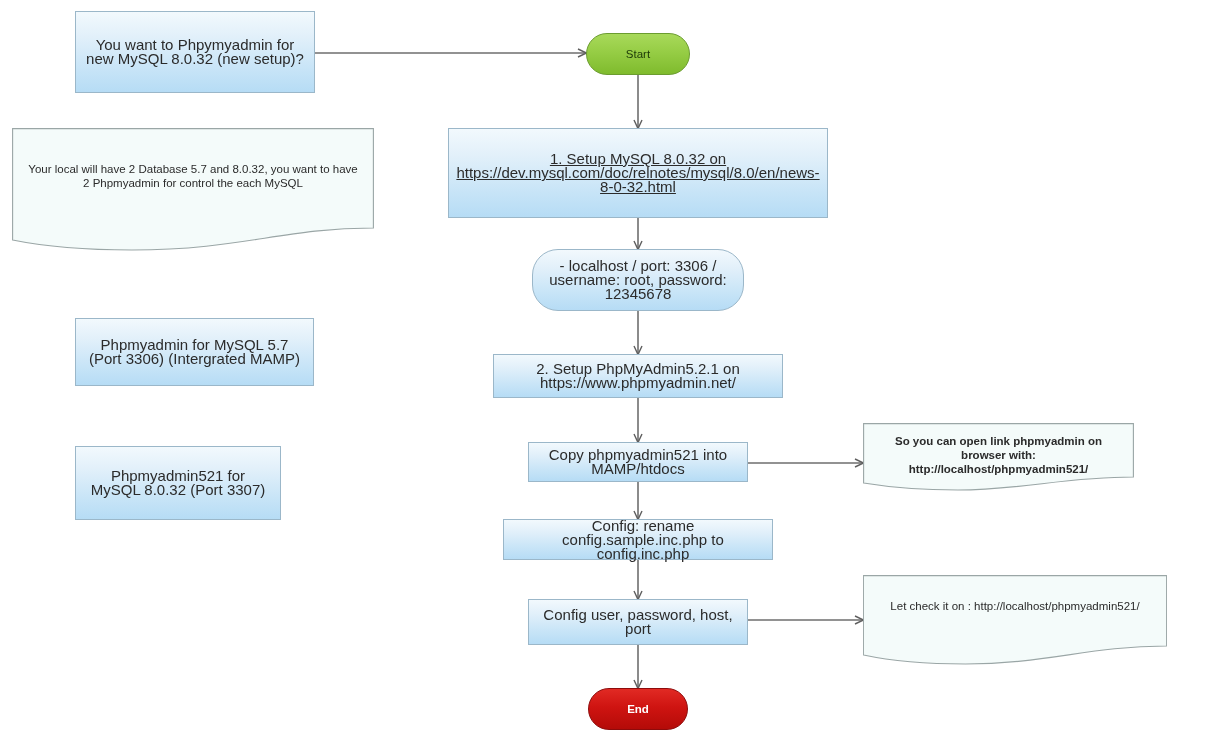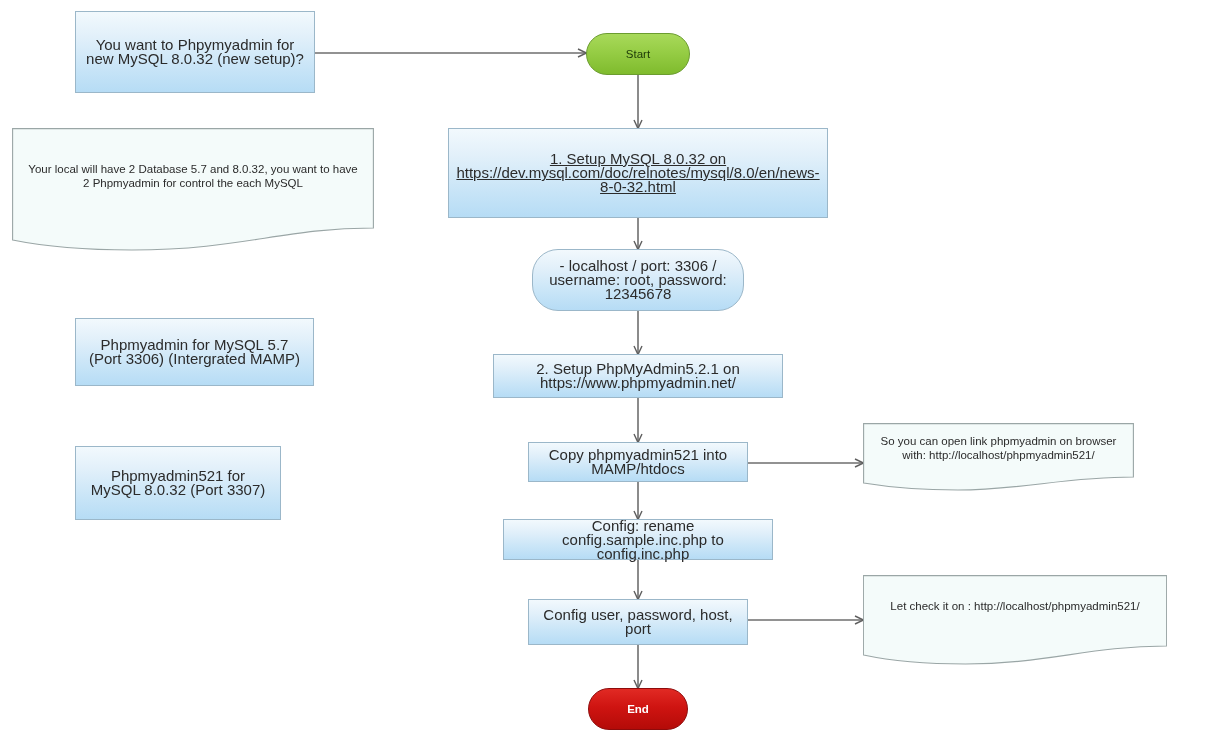--- a/index.html
+++ b/index.html
@@ -144,21 +144,21 @@
   </div>
 
   <div class="node box" style="left:493px; top:354px; width:290px; height:44px;">
     <span>2. Setup PhpMyAdmin5.2.1 on https://www.phpmyadmin.net/</span>
   </div>
 
   <div class="node box" style="left:528px; top:442px; width:220px; height:40px;">
     <span>Copy phpmyadmin521 into MAMP/htdocs</span>
   </div>
 
-  <div class="doc" style="left:863px; top:423px; width:271px; height:68px;">
+  <div class="doc" style="left:863px; top:423px; width:271px; height:68px;font-weight:bold;">
     <svg viewBox="0 0 271 68" preserveAspectRatio="none">
       <path d="M0.6,0.6 L270.4,0.6 L270.4,54 C200,54 160,67 95,67 C55,67 25,64 0.6,60 Z" fill="#f4fbfa" stroke="#9aa6a6" stroke-width="1.1"></path>
     </svg>
     <div class="doc-text" style="top:11px;">So you can open link phpmyadmin on browser with: http://localhost/phpmyadmin521/</div>
   </div>
 
   <div class="node box" style="left:75px; top:446px; width:206px; height:74px;">
     <span>Phpmyadmin521 for MySQL 8.0.32 (Port 3307)</span>
   </div>
 

